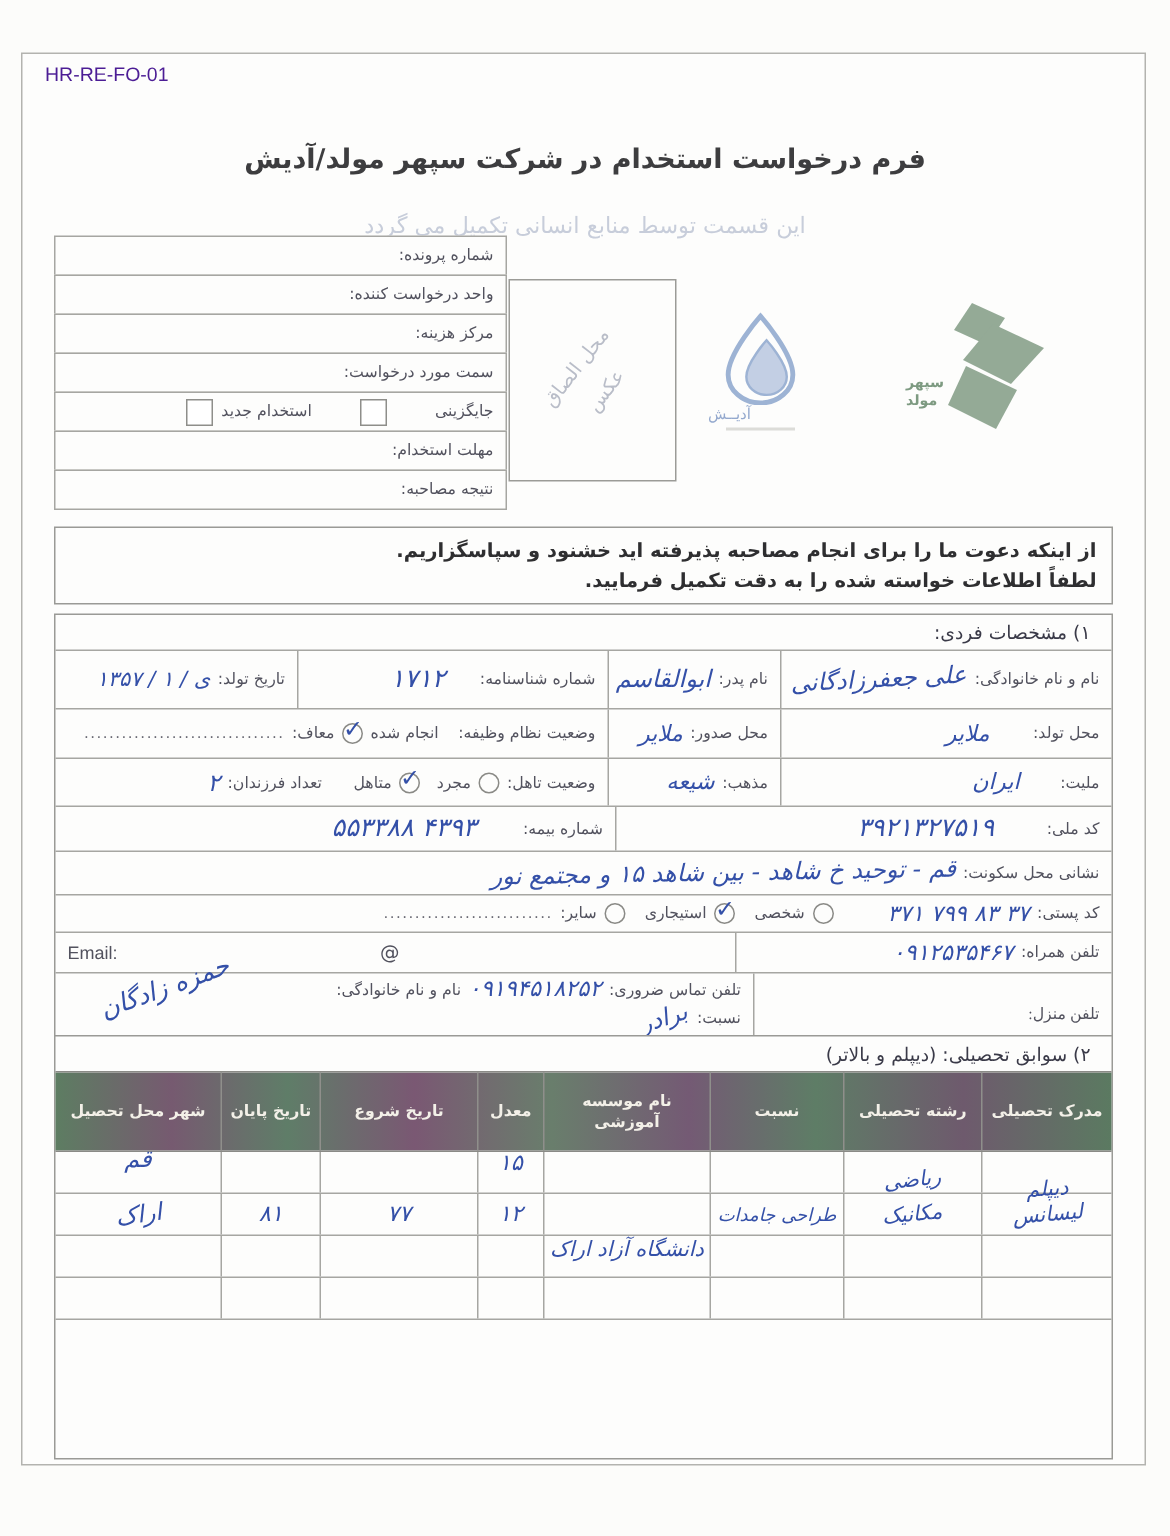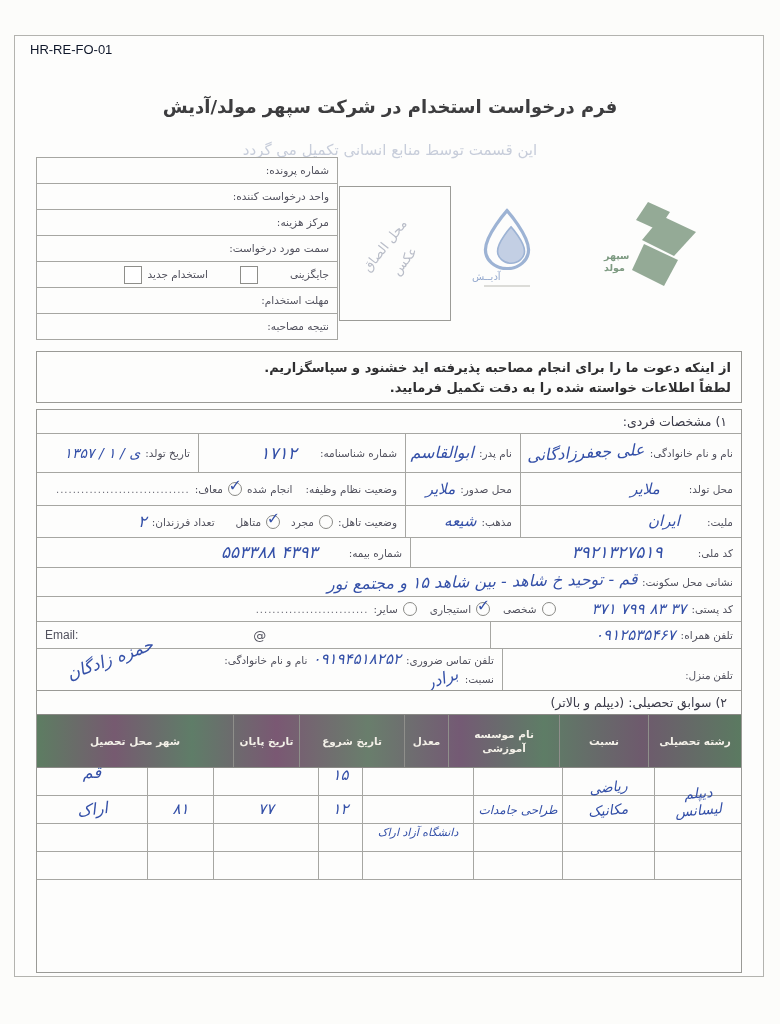--- a/index.html
+++ b/index.html
@@ -3,21 +3,21 @@
 <meta charset="utf-8">
 <style>
   html,body{margin:0;padding:0;}
   body{
     width:780px;height:1024px;position:relative;overflow:hidden;
     background:#fcfcfa;
     font-family:"DejaVu Sans", sans-serif;
     color:#3c3c46;
   }
   .page-border{position:absolute;left:14px;top:35px;width:748px;height:940px;border:1px solid #b3b3af;background:#fdfdfc;}
-  .doc-code{position:absolute;left:30px;top:42px;font-size:13px;color:#0f172a;font-family:"Liberation Sans","DejaVu Sans",sans-serif;}
+  .doc-code{position:absolute;left:30px;top:42px;font-size:13px;color:#4c1d95;font-family:"Liberation Sans","DejaVu Sans",sans-serif;}
   .title{position:absolute;left:0;top:96px;width:780px;text-align:center;direction:rtl;font-size:18px;font-weight:bold;color:#3d3d3f;}
   .hr-note{position:absolute;left:0;top:141px;width:780px;text-align:center;direction:rtl;font-size:15px;color:#c7cdda;}
 
   
   .hr-table{position:absolute;left:36px;top:157px;width:302px;}
   .hr-row{border:1px solid #a6a6a2;margin-top:-1px;height:25px;line-height:25px;direction:rtl;text-align:right;padding:0 8px;font-size:10.5px;color:#55555f;background:#fdfdfc;display:flex;align-items:center;gap:6px;}
   .hr-row:first-child{margin-top:0;}
   .sq{width:16px;height:16px;border:1px solid #8e8e8a;background:#fff;display:inline-block;flex:0 0 auto;}
   .gap20{width:20px;display:inline-block;}
 
@@ -259,20 +259,21 @@
       </div>
       <span class="hw" style="position:absolute;left:28px;top:2px;font-size:17px;transform:rotate(-20deg);display:inline-block;">حمزه زادگان</span>
     </div>
   </div>
 </div>
 
 <div class="section sec2">
   <div class="sec-heading">۲)   سوابق تحصیلی: (دیپلم و بالاتر)</div>
 
   <div class="edu-header">
+    <div class="ecell c-deg">مدرک تحصیلی</div>
     <div class="ecell c-field">رشته تحصیلی</div>
     <div class="ecell c-major">نسبت</div>
     <div class="ecell c-inst">نام موسسه آموزشی</div>
     <div class="ecell c-gpa">معدل</div>
     <div class="ecell c-start">تاریخ شروع</div>
     <div class="ecell c-end">تاریخ پایان</div>
     <div class="ecell c-city">شهر محل تحصیل</div>
   </div>
 
   <div class="edu-row">
@@ -306,21 +307,21 @@
     <div class="ecell c-deg">
         <span class="hw" style="transform:rotate(-5deg);">لیسانس</span>
       </div>
     <div class="ecell c-field">
         <span class="hw" style="transform:rotate(-5deg);">مکانیک</span>
       </div>
     <div class="ecell c-major">
         <span class="hw" style="font-size:12px;">طراحی جامدات</span>
       </div>
     <div class="ecell c-inst">
-        <span class="hw" style="font-size:11px;margin-top:46px;">دانشگاه آزاد اراک</span>
+        <span class="hw" style="font-size:14px;margin-top:46px;">دانشگاه آزاد اراک</span>
       </div>
     <div class="ecell c-gpa">
         <span class="hw num" style="font-size:15px;">۱۲</span>
       </div>
     <div class="ecell c-start">
         <span class="hw num" style="font-size:15px;">۷۷</span>
       </div>
     <div class="ecell c-end">
         <span class="hw num" style="font-size:15px;">۸۱</span>
       </div>

